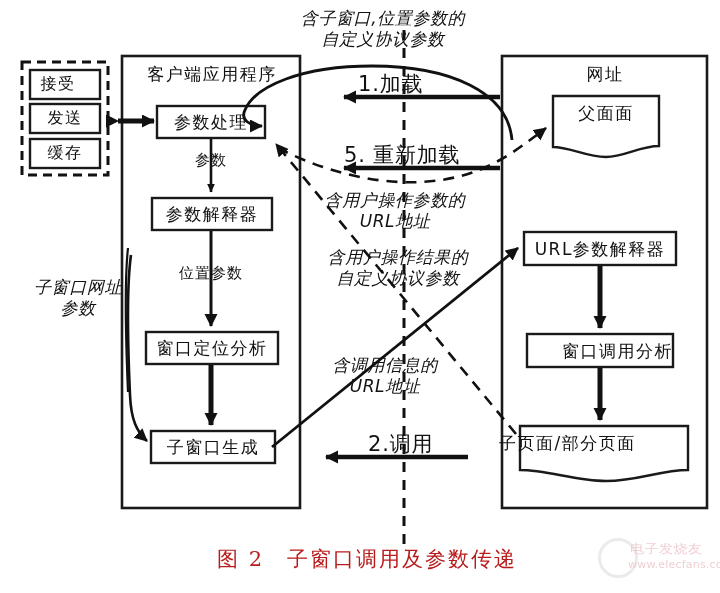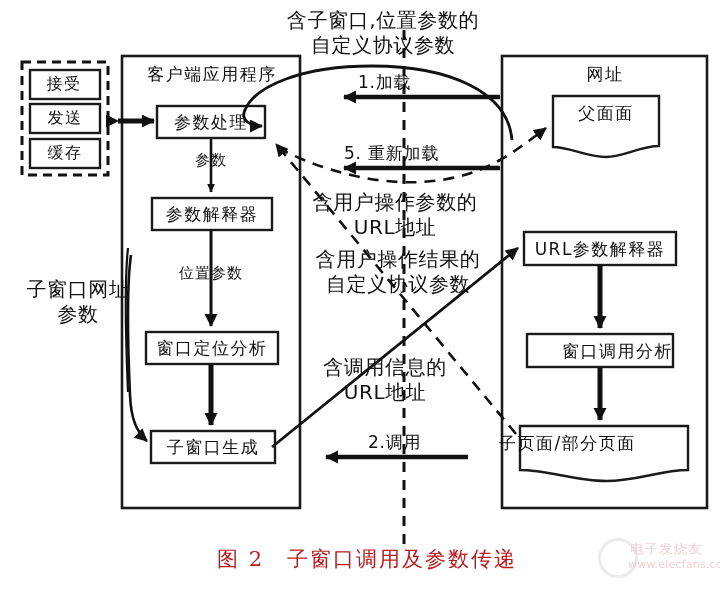--- a/index.html
+++ b/index.html
@@ -43,26 +43,27 @@
   }
   .small-box-label {
     font-size: 16px;
     letter-spacing: 1.5px;
   }
   .edge-label {
     font-size: 15px;
     letter-spacing: 1px;
   }
   .annot {
-    font-size: 20px;
+    font-size: 17px;
     letter-spacing: 0.6px;
     line-height: 1.25;
+    font-style: italic;
   }
   .step-label {
-    font-size: 17px;
+    font-size: 21px;
     letter-spacing: 0.8px;
   }
   .caption {
     position: absolute;
     left: 7px;
     top: 545px;
     width: 720px;
     text-align: center;
     font-size: 21px;
     color: #b91c1c;
@@ -174,21 +175,21 @@
     <path d="M512,140 C508,92 450,66 372,66 C302,66 255,86 245,110 C240,120 250,126 262,126" fill="none" stroke="#111111" stroke-width="2.8" marker-end="url(#arrowSolidBig)"></path>
 
     <path d="M278,148 C340,180 430,200 500,160 C516,151 530,140 546,128" fill="none" stroke="#111111" stroke-width="2.6" stroke-dasharray="11,8" marker-end="url(#arrowSolidBig)"></path>
 
     <line x1="516" y1="434" x2="276" y2="144" stroke="#111111" stroke-width="2.6" stroke-dasharray="11,8" marker-end="url(#arrowSolidBig)"></line>
 
     <line x1="272" y1="447" x2="518" y2="248" stroke="#111111" stroke-width="2.8" marker-end="url(#arrowSolidBig)"></line>
 
   </svg>
 
-  <div class="lbl small-box-label" style="left:36px; top:75px; width:56px;text-align:center;">接受</div>
+  <div class="lbl small-box-label" style="left:30px; top:75px; width:56px;text-align:center;">接受</div>
   <div class="lbl small-box-label" style="left:30px; top:109px; width:70px;">发送</div>
   <div class="lbl small-box-label" style="left:30px; top:144px; width:70px;">缓存</div>
 
   <div class="lbl panel-title" style="left:128px; top:64px; width:168px;">客户端应用程序</div>
 
   <div class="lbl node-label" style="left:157px; top:112px; width:108px;">参数处理</div>
   <div class="lbl node-label" style="left:152px; top:204px; width:120px;">参数解释器</div>
   <div class="lbl node-label" style="left:146px; top:338px; width:132px;">窗口定位分析</div>
   <div class="lbl node-label" style="left:151px; top:437px; width:124px;">子窗口生成</div>
 

